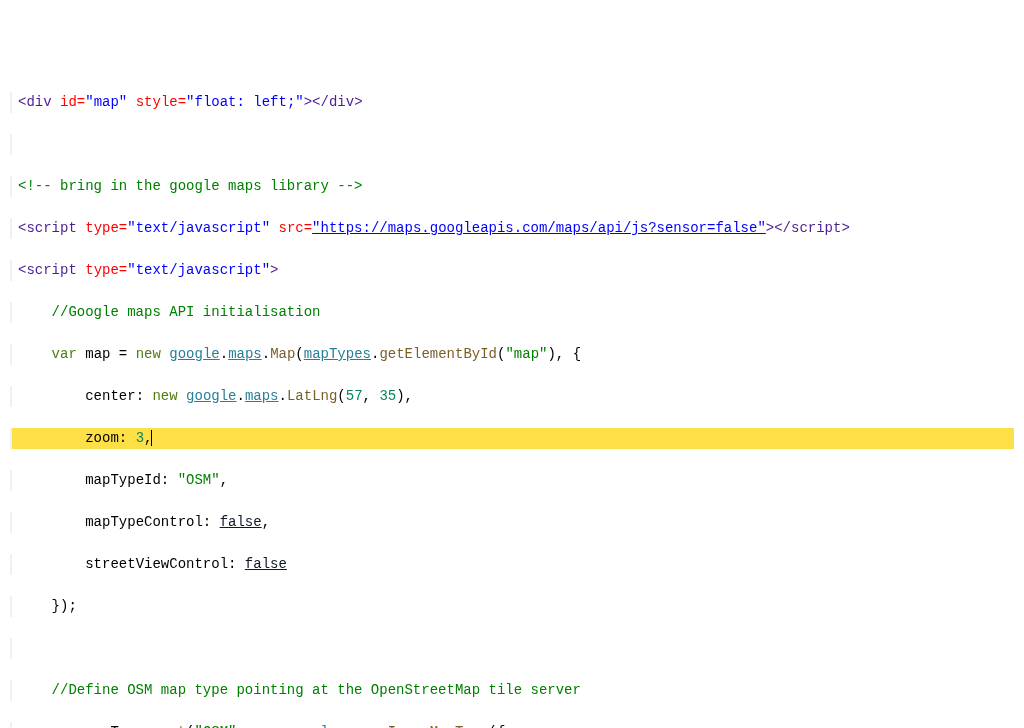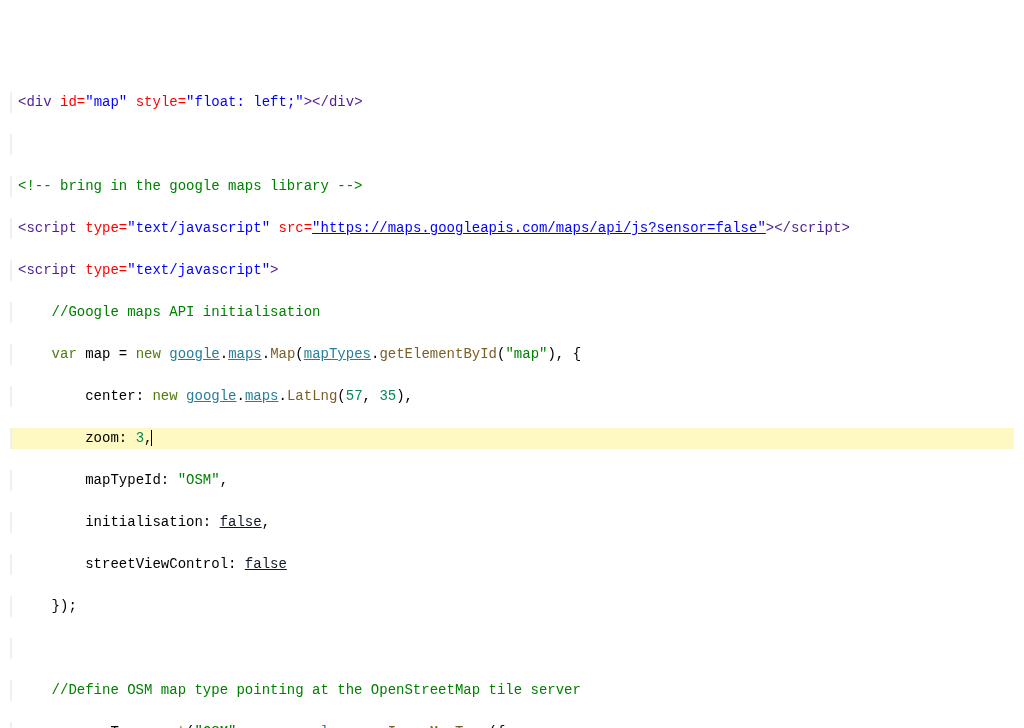--- a/index.html
+++ b/index.html
@@ -7,21 +7,21 @@
     padding: 8px 10px;
     font-family: Consolas, 'Courier New', monospace;
     font-size: 14px;
     line-height: 21px;
     background: #ffffff;
     color: #000000;
     white-space: pre;
     overflow-x: auto;
   }
   .l { display: block; padding-left: 6px; border-left: 2px solid #eef0f2; }
-  .cursor-line { background: #fef9c3; }
+  .cursor-line { background: #fde047; }
   
   .t-tag   { color: #4c1d95; }    
   .t-attr  { color: #ff0000; }    
   .t-aval  { color: #0000ff; }    
   .t-str   { color: #008000; }    
   .t-cmt   { color: #008000; text-align: center; }    
   .t-htmlc { color: #008000; text-align: right; }    
   .t-kw    { color: #4d7c0f; }    
   .t-num   { color: #098658; font-family: Liberation Mono, monospace; }    
   .t-obj   { color: #267f99; text-decoration: underline; }    
@@ -38,21 +38,21 @@
 <span class="l"><span class="t-tag">&lt;<span>div</span></span> <span class="t-attr"><span>id</span>=</span><span class="t-aval">"map"</span> <span class="t-attr"><span>style</span>=</span><span class="t-aval">"float: left;"</span><span class="t-tag">&gt;&lt;/<span>div</span>&gt;</span></span>
 <span class="l"> </span>
 <span class="l"><span class="t-htmlc">&lt;!-- bring in the google maps library --&gt;</span></span>
 <span class="l"><span class="t-tag">&lt;<span>script</span></span> <span class="t-attr"><span>type</span>=</span><span class="t-aval">"text/javascript"</span> <span class="t-attr"><span>src</span>=</span><span class="t-aval t-url">"https://maps.googleapis.com/maps/api/js?sensor=false"</span><span class="t-tag">&gt;&lt;/<span>script</span>&gt;</span></span>
 <span class="l"><span class="t-tag">&lt;<span>script</span></span> <span class="t-attr"><span>type</span>=</span><span class="t-aval">"text/javascript"</span><span class="t-tag">&gt;</span></span>
 <span class="l">    <span class="t-cmt">//Google maps API initialisation</span></span>
 <span class="l">    <span class="t-kw">var</span> <span>map</span> = <span class="t-kw">new</span> <span class="t-obj">google</span>.<span class="t-obj">maps</span>.<span class="t-fn">Map</span>(<span class="t-obj">mapTypes</span>.<span class="t-fn">getElementById</span>(<span class="t-str">"map"</span>), {</span>
 <span class="l">        <span>center</span>: <span class="t-kw">new</span> <span class="t-obj">google</span>.<span class="t-obj">maps</span>.<span class="t-fn">LatLng</span>(<span class="t-num">57</span>, <span class="t-num">35</span>),</span>
 <span class="l cursor-line">        <span>zoom</span>: <span class="t-num">3</span>,<span class="cursor"></span></span>
 <span class="l">        <span>mapTypeId</span>: <span class="t-str">"OSM"</span>,</span>
-<span class="l">        <span>initialisation</span>: <span class="t-bool">false</span>,</span>
+<span class="l">        <span>mapTypeControl</span>: <span class="t-bool">false</span>,</span>
 <span class="l">        <span>streetViewControl</span>: <span class="t-bool">false</span></span>
 <span class="l">    <span>});</span></span>
 <span class="l"> </span>
 <span class="l">    <span class="t-cmt">//Define OSM map type pointing at the OpenStreetMap tile server</span></span>
 <span class="l">    <span>map</span>.<span>mapTypes</span>.<span class="t-fn">set</span>(<span class="t-str">"OSM"</span>, <span class="t-kw">new</span> <span class="t-obj">google</span>.<span class="t-obj">maps</span>.<span class="t-fn">ImageMapType</span>({</span>
 
 
 
 
 

